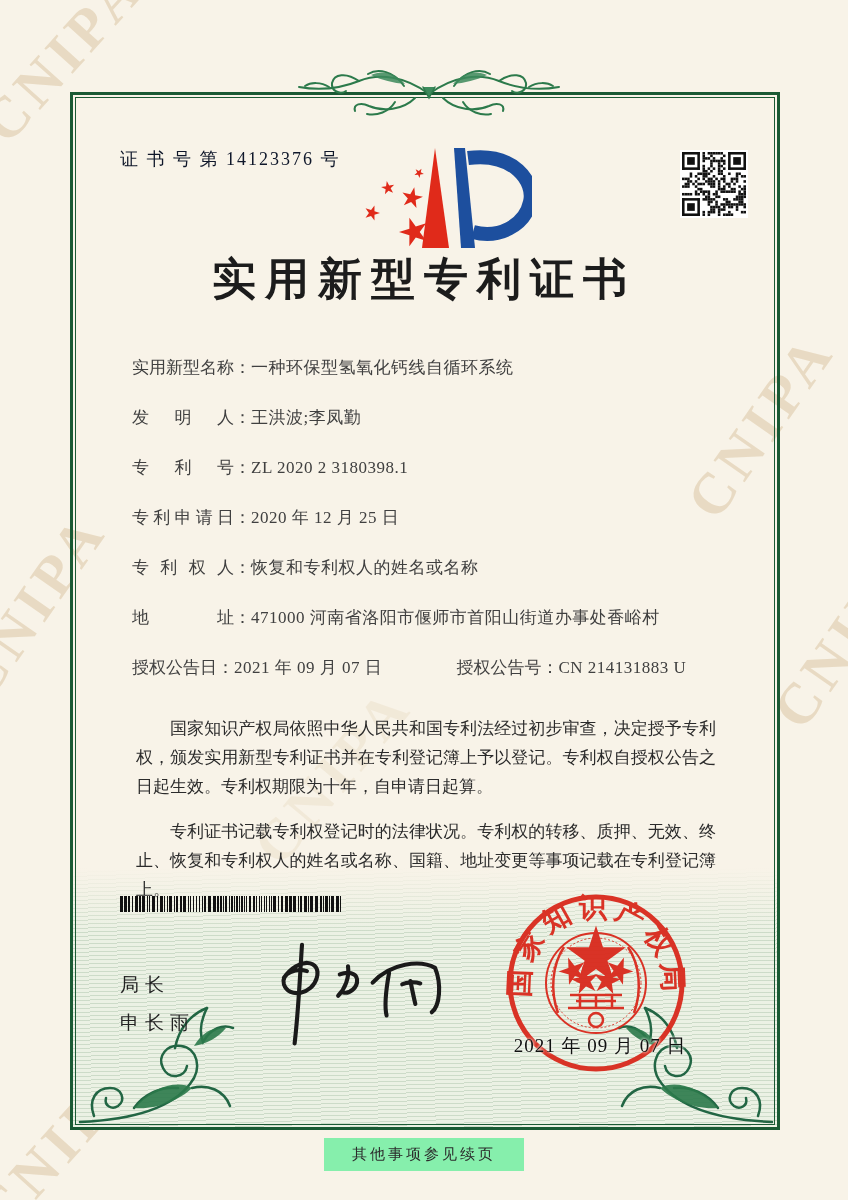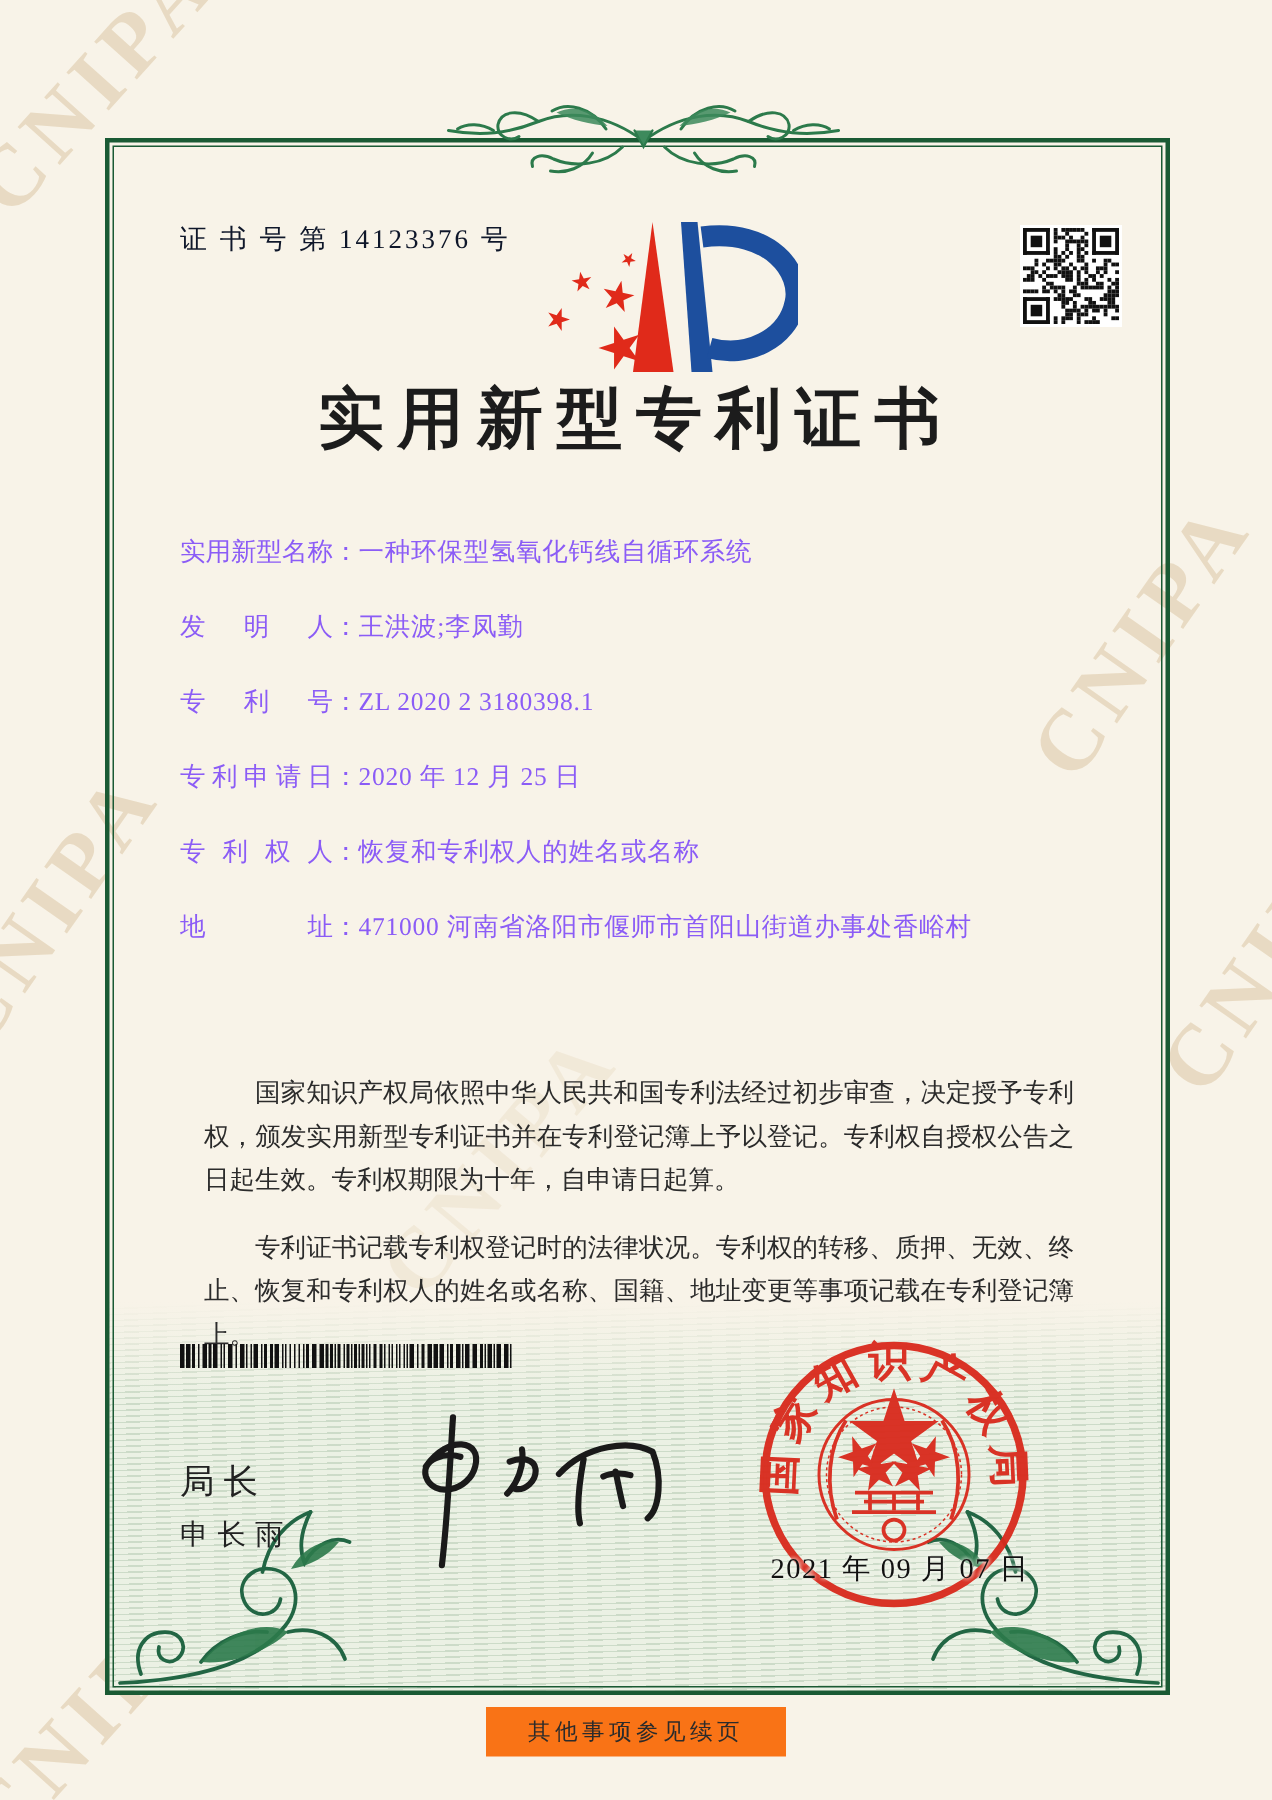--- a/index.html
+++ b/index.html
@@ -30,40 +30,40 @@
   .orn-bl{left:74px;top:988px;}
   .orn-br{left:606px;top:988px;transform:scaleX(-1);}
 
   
   .cert-no{position:absolute;left:120px;top:147px;font-size:18px;letter-spacing:2px;color:#0f172a;z-index:4;}
   .logo{position:absolute;left:342px;top:142px;z-index:4;}
   .qr{position:absolute;left:680px;top:150px;z-index:4;background:#fff;padding:2px;}
   .title{position:absolute;left:0;top:250px;width:100%;text-align:center;font-size:44px;font-weight:bold;letter-spacing:9px;color:#1c1c1c;z-index:4;}
 
   
-  .fields{position:absolute;left:120px;top:356px;width:620px;z-index:4;color:#8b5cf6;}
+  .fields{position:absolute;left:132px;top:356px;width:620px;z-index:4;color:#404040;}
   .frow{height:50px;font-size:17px;white-space:nowrap;}
   .flabel{display:inline-block;width:102px;text-align:justify;text-align-last:justify;vertical-align:top;}
   .flabel.w5{width:85px;}
   .fgroup2{margin-left:70px;}
   .fval{letter-spacing:.5px;}
 
   
   .bodytext{position:absolute;left:120px;top:698px;width:612px;font-size:17px;line-height:29px;color:#2b2b2b;z-index:4;text-align:justify;}
   .bodytext p{margin:16px;text-indent:2em;}
 
   
   .barcode{position:absolute;left:120px;top:896px;z-index:4;}
-  .director-title{position:absolute;left:120px;top:972px;font-size:23px;letter-spacing:6px;color:#222;z-index:4;}
+  .director-title{position:absolute;left:120px;top:972px;font-size:19px;letter-spacing:6px;color:#222;z-index:4;}
   .director-name{position:absolute;left:120px;top:1010px;font-size:19px;letter-spacing:6px;color:#222;z-index:4;}
   .signature{position:absolute;left:248px;top:935px;z-index:4;}
   .seal{position:absolute;left:490px;top:877px;z-index:5;opacity:.95;}
   .seal-date{position:absolute;left:505px;top:1033px;width:190px;text-align:center;font-size:19px;color:#111;z-index:6;letter-spacing:1px;text-shadow:0 0 3px #f3f6ee,0 0 3px #f3f6ee;}
   .page-number{position:absolute;left:0;top:1096px;width:100%;text-align:center;font-size:15px;letter-spacing:2px;color:#2b2b2b;z-index:4;}
-  .footer-note{position:absolute;left:50%;top:1138px;transform:translateX(-50%);background:#f97316;padding:7px 28px;font-size:15px;letter-spacing:3px;color:#2b2b2b;z-index:4;}
+  .footer-note{position:absolute;left:50%;top:1138px;transform:translateX(-50%);background:#86efac;padding:7px 28px;font-size:15px;letter-spacing:3px;color:#2b2b2b;z-index:4;}
 </style>
 </head>
 <body>
 
 <div class="page">
 
   <div class="wm wm1">CNIPA</div>
   <div class="wm wm2">CNIPA</div>
   <div class="wm wm3">CNIPA</div>
   <div class="wm wm4">CNIPA</div>
@@ -395,20 +395,28 @@
     </div>
     <div class="frow">
       <span class="flabel">专利申请日</span><span>：</span><span class="fval">2020 年 12 月 25 日</span>
     </div>
     <div class="frow">
       <span class="flabel">专利权人</span><span>：</span><span class="fval">恢复和专利权人的姓名或名称</span>
     </div>
     <div class="frow">
       <span class="flabel">地址</span><span>：</span><span class="fval">471000 河南省洛阳市偃师市首阳山街道办事处香峪村</span>
     </div>
+    <div class="frow">
+      <span>
+        <span class="flabel w5">授权公告日</span><span>：</span><span class="fval">2021 年 09 月 07 日</span>
+      </span>
+      <span class="fgroup2">
+        <span class="flabel w5">授权公告号</span><span>：</span><span class="fval">CN 214131883 U</span>
+      </span>
+    </div>
   </div>
 
   <div class="bodytext">
     <p>国家知识产权局依照中华人民共和国专利法经过初步审查，决定授予专利权，颁发实用新型专利证书并在专利登记簿上予以登记。专利权自授权公告之日起生效。专利权期限为十年，自申请日起算。</p>
     <p>专利证书记载专利权登记时的法律状况。专利权的转移、质押、无效、终止、恢复和专利权人的姓名或名称、国籍、地址变更等事项记载在专利登记簿上。</p>
   </div>
 
   <svg class="barcode" id="barcode" width="224" height="16" viewBox="0 0 224 16">
       <rect x="0" y="0" width="3" height="16" fill="#111"></rect>
       <rect x="4" y="0" width="3" height="16" fill="#111"></rect>

